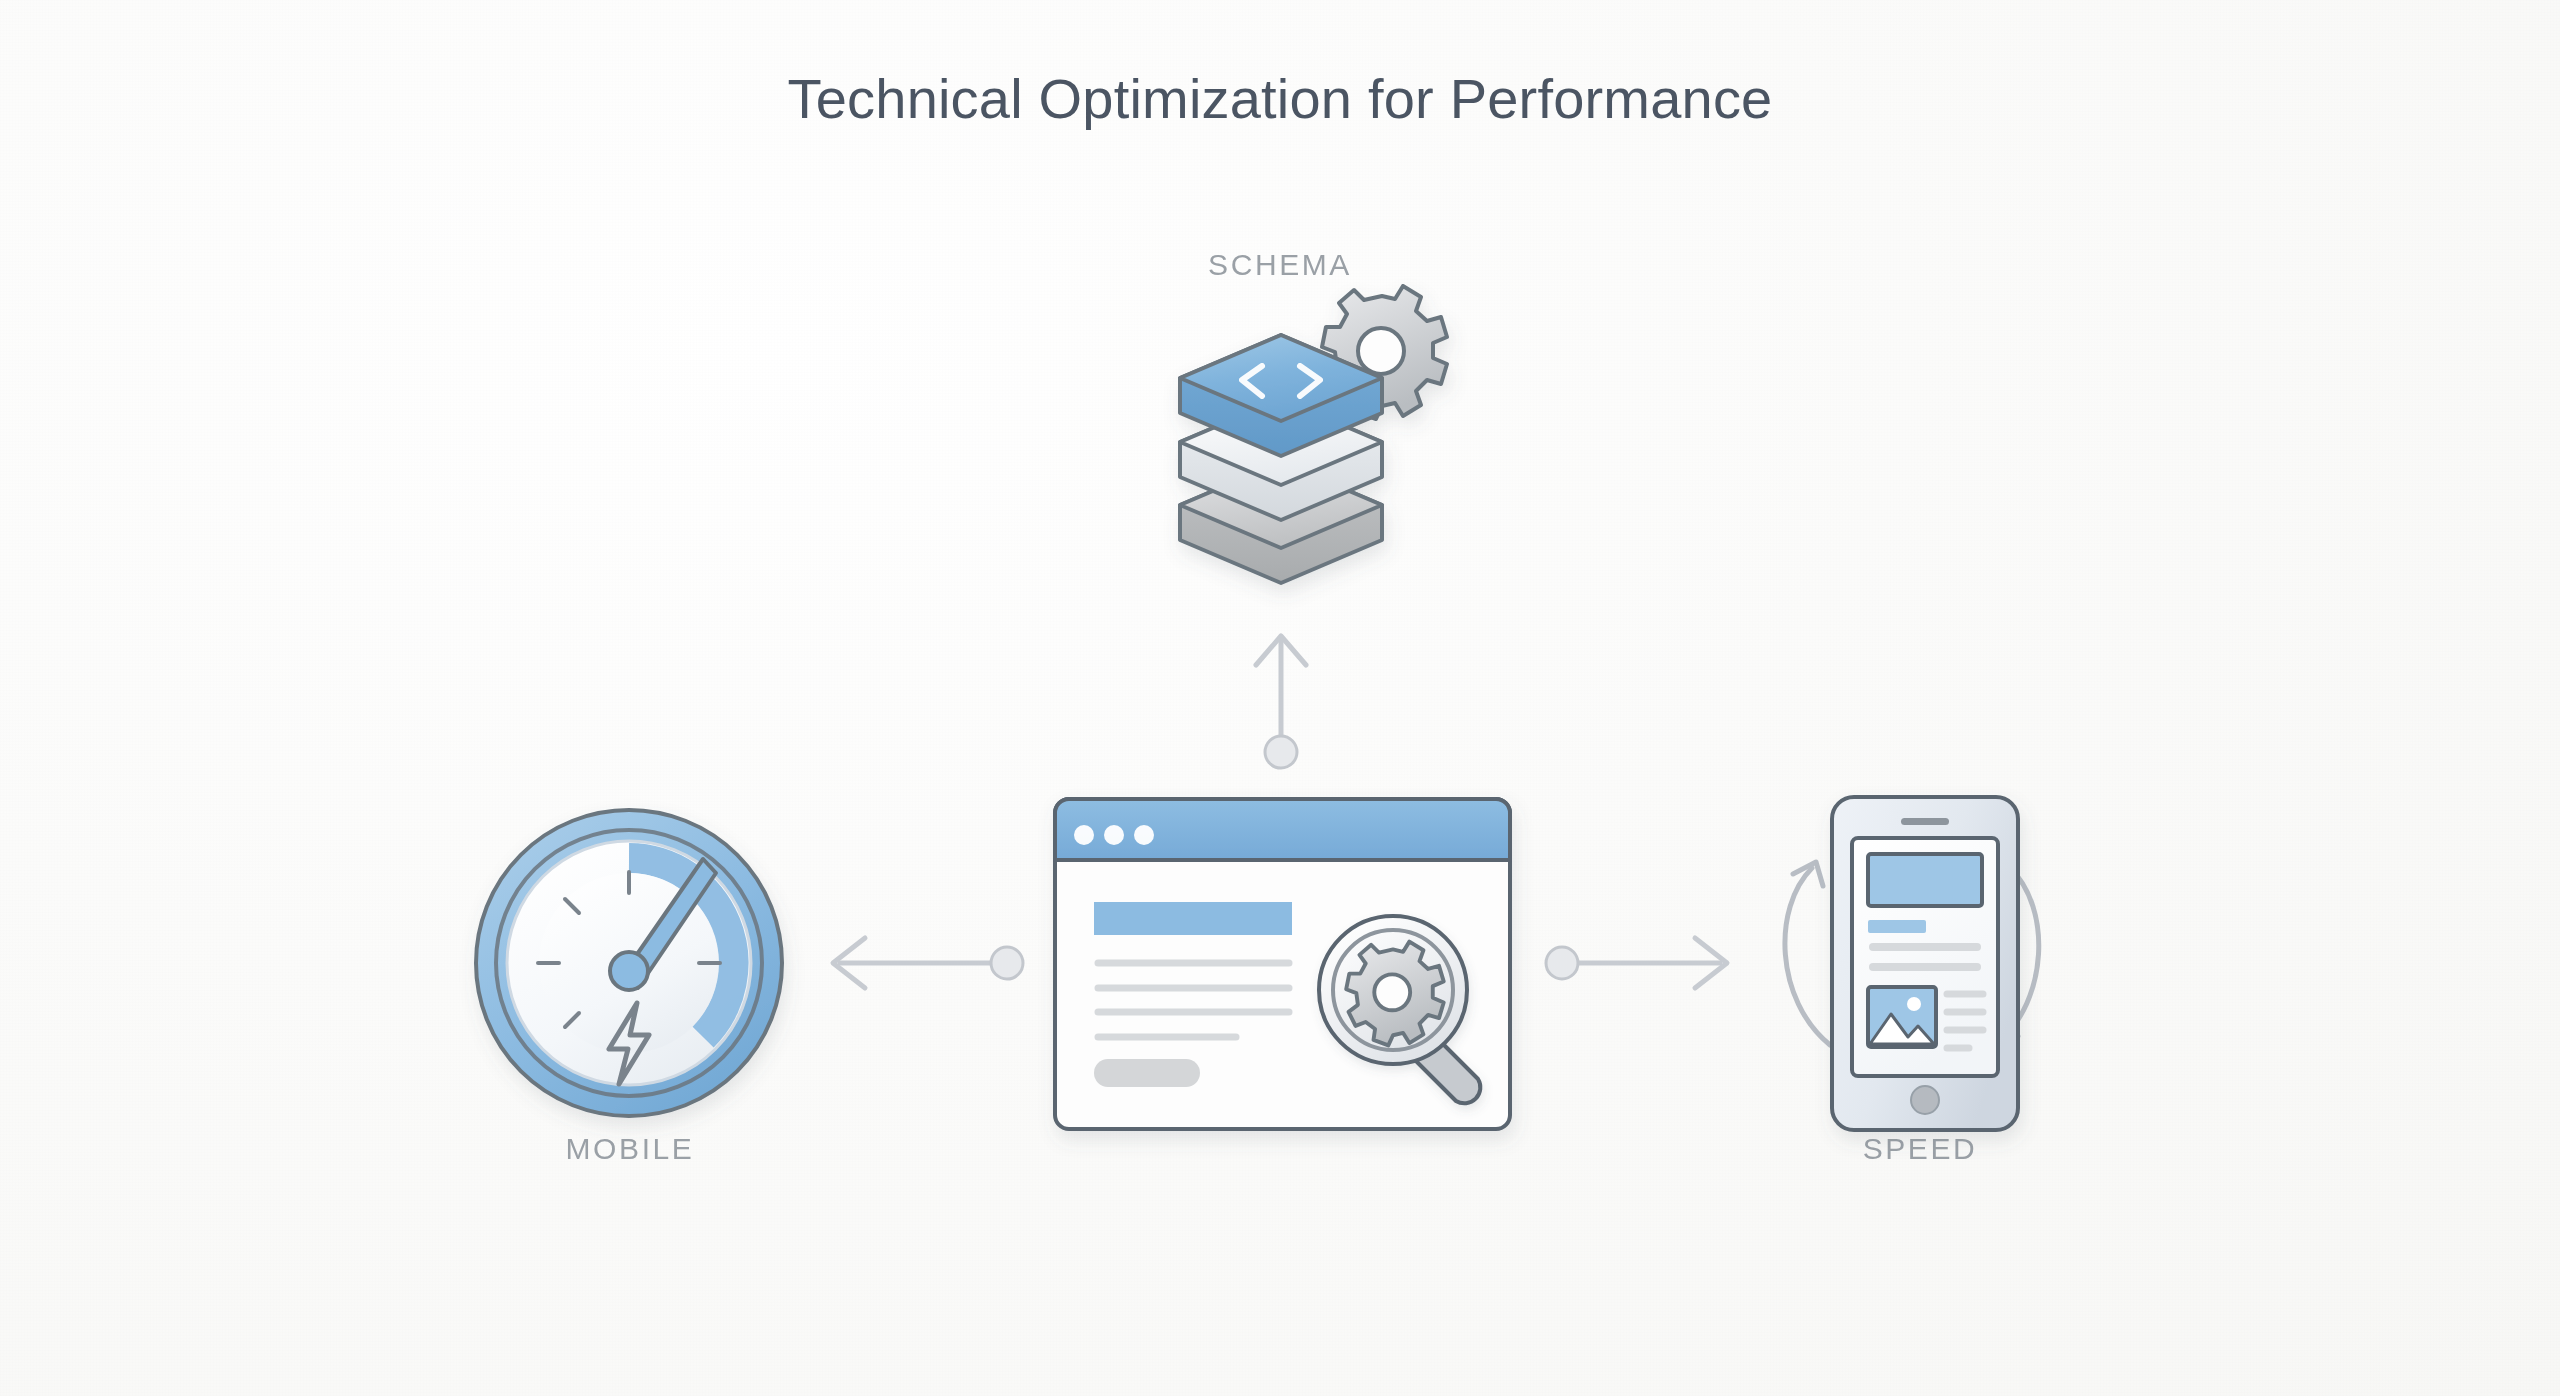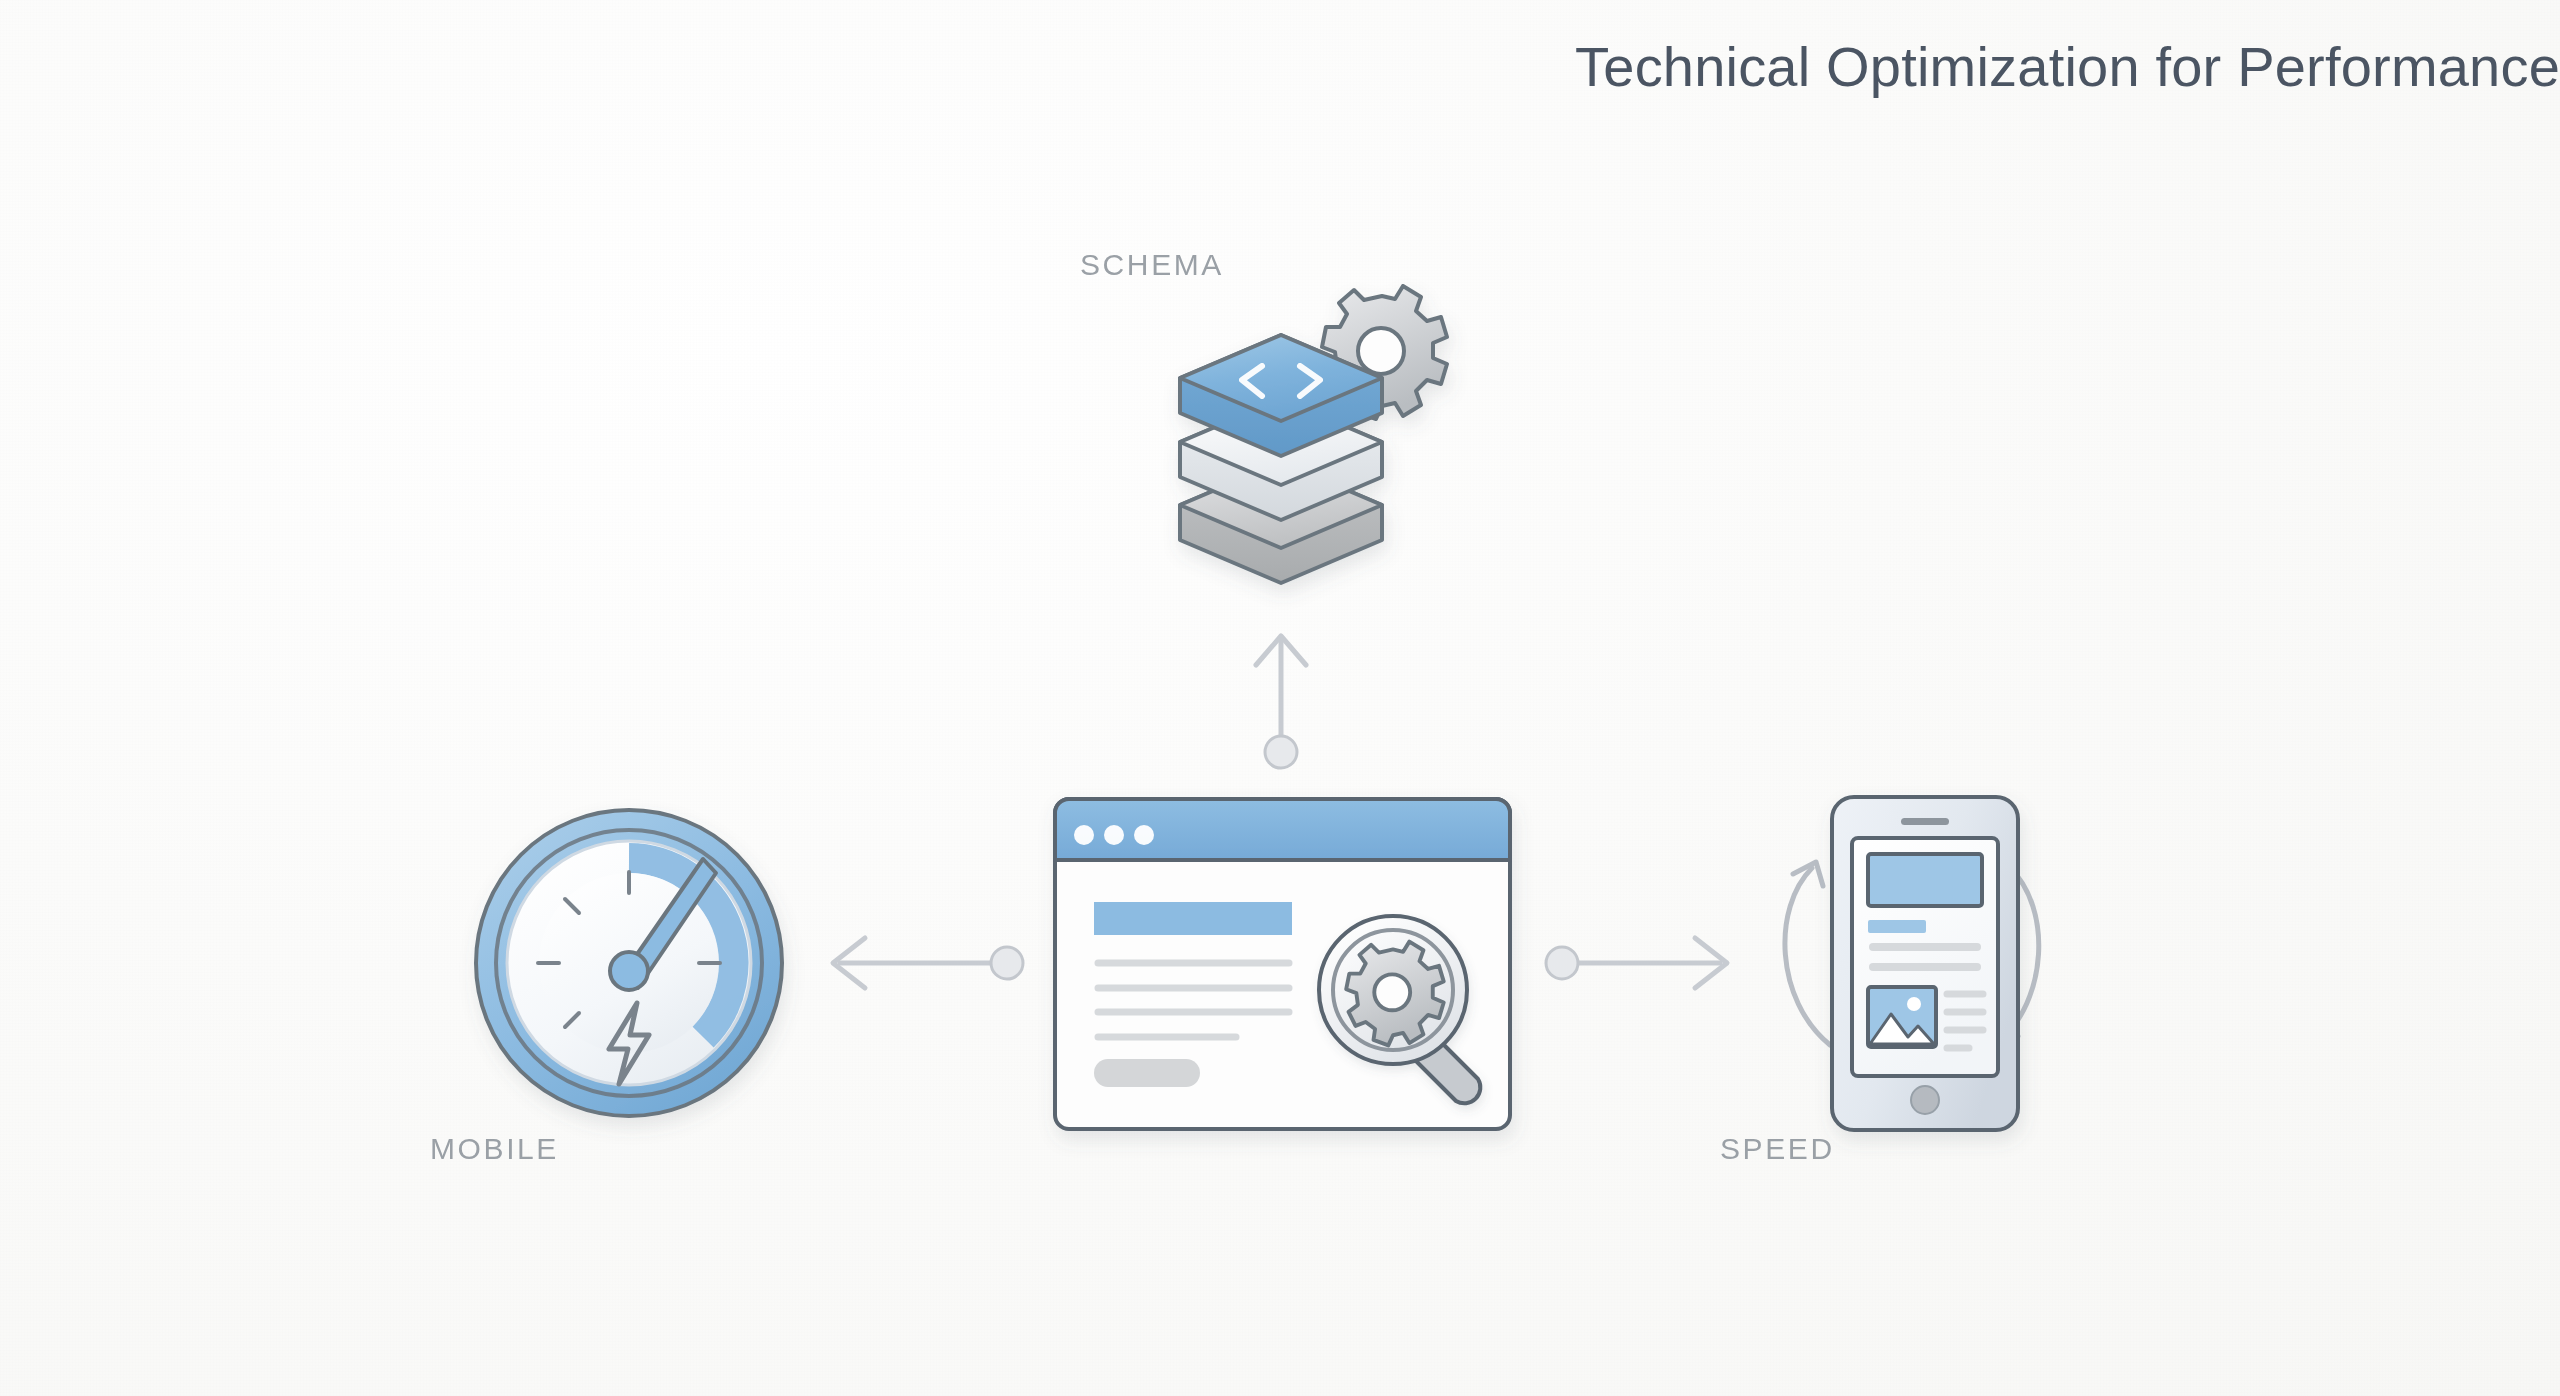--- a/index.html
+++ b/index.html
@@ -25,32 +25,33 @@
     position: absolute;
     inset: 0;
     pointer-events: none;
     opacity: 0.5;
     background-image:
       repeating-linear-gradient(0deg, rgba(0,0,0,0.008) 0px, rgba(0,0,0,0.008) 1px, transparent 1px, transparent 3px),
       repeating-linear-gradient(90deg, rgba(0,0,0,0.008) 0px, rgba(0,0,0,0.008) 1px, transparent 1px, transparent 3px);
   }
   #page-title {
     position: absolute;
-    top: 34px;
+    top: 66px;
     left: 0;
     width: 100%;
-    text-align: right;
+    text-align: center;
     font-size: 56px;
     font-weight: 400;
     letter-spacing: 0.2px;
     color: #4b5563;
     white-space: nowrap;
   }
   .node-label {
     position: absolute;
+    text-align: center;
     font-size: 30px;
     letter-spacing: 2.6px;
     color: #9aa0a6;
     white-space: nowrap;
     width: 400px;
   }
   #label-schema { top: 248px; left: 1080px; }
   #label-speed  { top: 1132px; left: 430px; }
   #label-mobile { top: 1132px; left: 1720px; }
 

